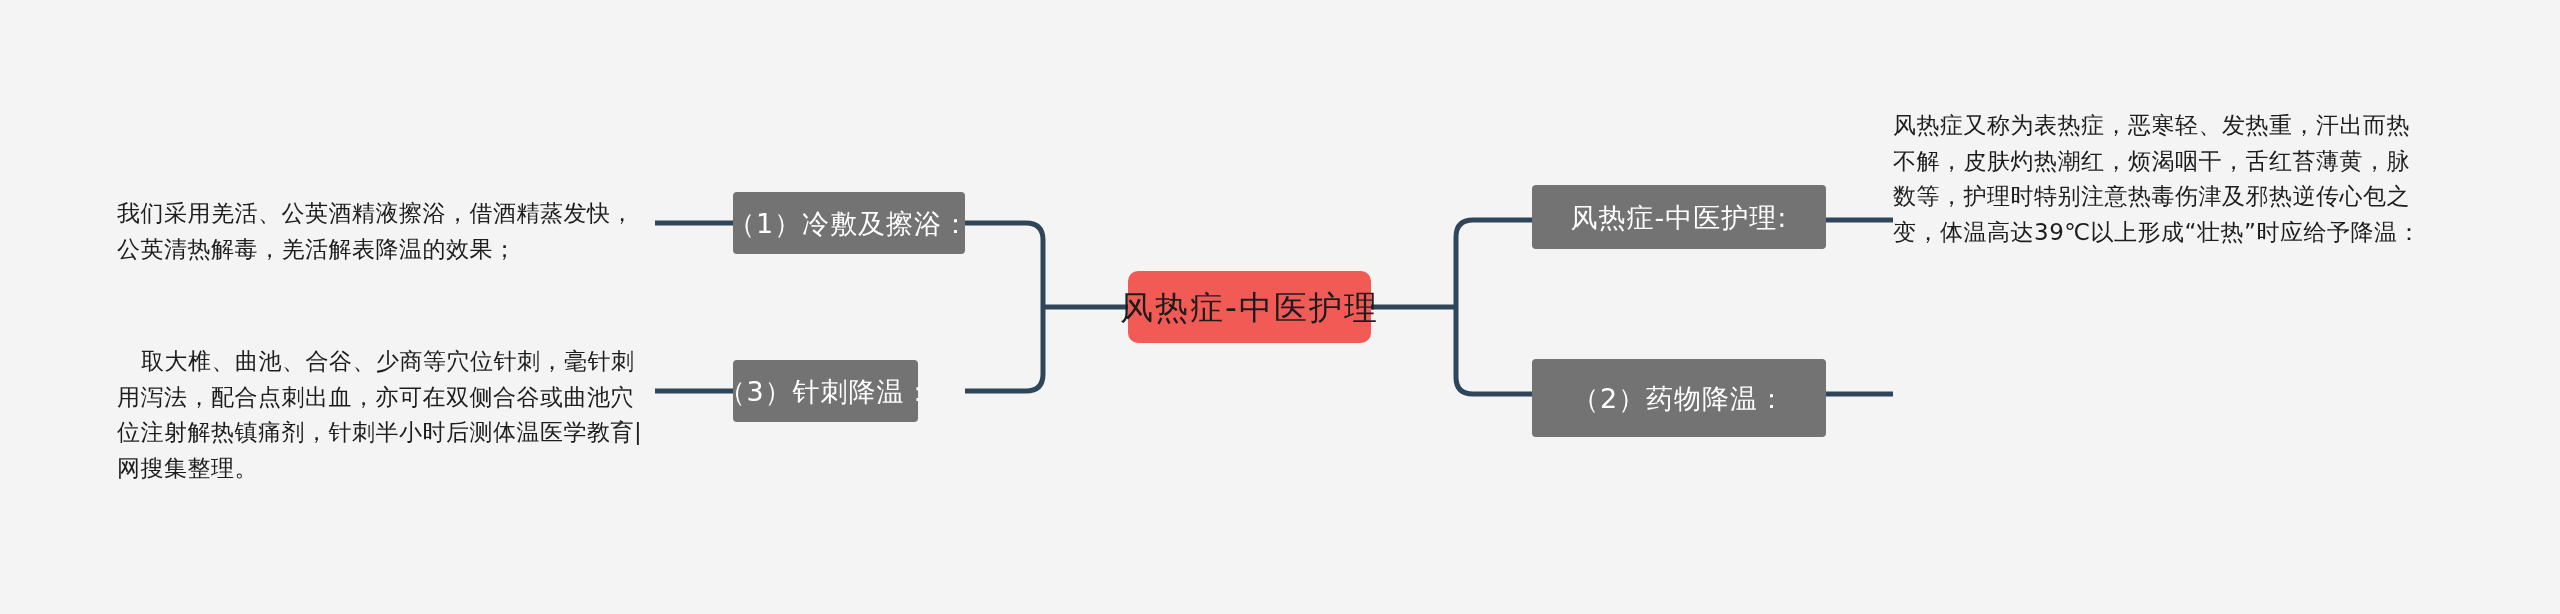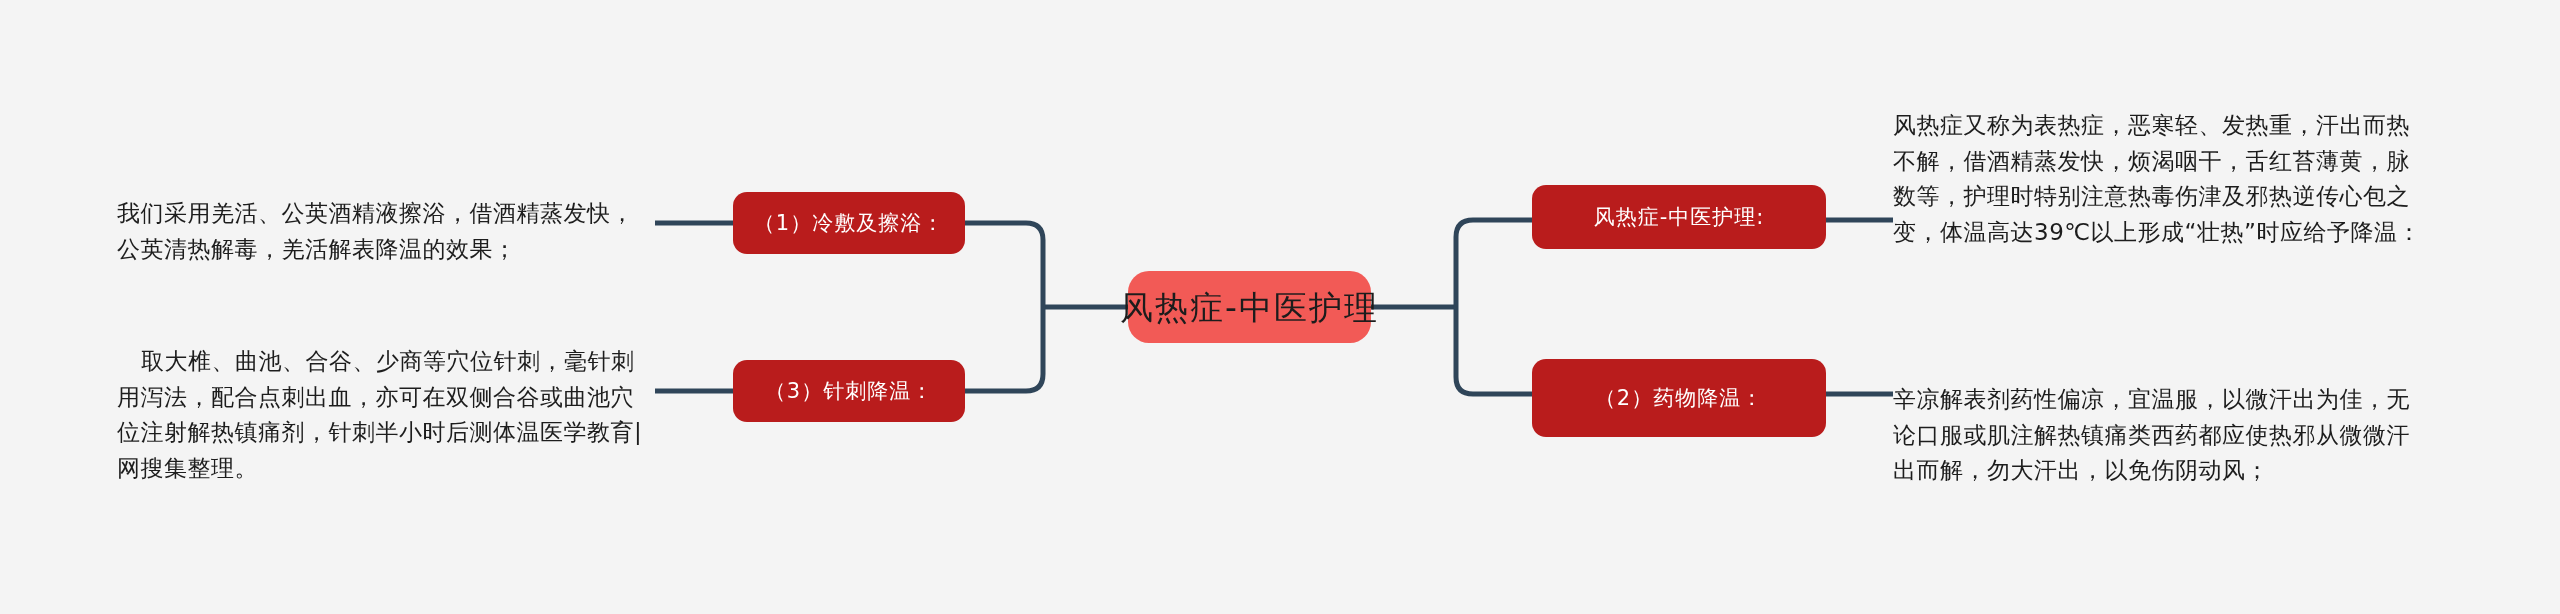--- a/index.html
+++ b/index.html
@@ -27,42 +27,42 @@
     height: 614px;
     pointer-events: none;
   }
 
   
   .node {
     position: absolute;
     display: flex;
     align-items: center;
     justify-content: center;
-    border-radius: 14px;
+    border-radius: 4px;
     color: #ffffff;
-    background: #b91c1c;
-    font-size: 21px;
+    background: #737373;
+    font-size: 27px;
     letter-spacing: 1px;
     white-space: nowrap;
     line-height: 1;
     padding: 0 4px;
   }
 
   .node.root {
     background: #f25a56;
     color: #1c1c1c;
-    border-radius: 21px;
+    border-radius: 10px;
     font-size: 33px;
     letter-spacing: 2px;
   }
 
   
   #node-root        { left: 1128px; top: 271px; width: 243px; height: 72px; }
   #node-cold        { left:  733px; top: 192px; width: 232px; height: 62px; }
-  #node-needle      { left:  733px; top: 360px; width: 232px; height: 62px; }
+  #node-needle      { left:  733px; top: 360px; width: 185px; height: 62px; }
   #node-right-title { left: 1532px; top: 185px; width: 294px; height: 64px; }
   #node-drug        { left: 1532px; top: 359px; width: 294px; height: 78px; }
 
   
   .leaf-text {
     position: absolute;
     color: #1d1d1d;
     font-size: 23px;
     line-height: 1.55;
     letter-spacing: 0.5px;
@@ -104,17 +104,16 @@
   <div class="node" id="node-needle">（3）针刺降温：</div>
 
   <div class="node" id="node-right-title">风热症-中医护理:</div>
 
   <div class="node" id="node-drug">（2）药物降温：</div>
 
   <div class="leaf-text" id="leaf-cold-text">我们采用羌活、公英酒精液擦浴，借酒精蒸发快，公英清热解毒，羌活解表降温的效果；</div>
 
   <div class="leaf-text" id="leaf-needle-text">取大椎、曲池、合谷、少商等穴位针刺，毫针刺用泻法，配合点刺出血，亦可在双侧合谷或曲池穴位注射解热镇痛剂，针刺半小时后测体温医学教育|网搜集整理。</div>
 
-  <div class="leaf-text" id="leaf-sym-text">风热症又称为表热症，恶寒轻、发热重，汗出而热不解，借酒精蒸发快，烦渴咽干，舌红苔薄黄，脉数等，护理时特别注意热毒伤津及邪热逆传心包之变，体温高达39℃以上形成“壮热”时应给予降温：</div>
+  <div class="leaf-text" id="leaf-sym-text">风热症又称为表热症，恶寒轻、发热重，汗出而热不解，皮肤灼热潮红，烦渴咽干，舌红苔薄黄，脉数等，护理时特别注意热毒伤津及邪热逆传心包之变，体温高达39℃以上形成“壮热”时应给予降温：</div>
 
-  <div class="leaf-text" id="leaf-drug-text">辛凉解表剂药性偏凉，宜温服，以微汗出为佳，无论口服或肌注解热镇痛类西药都应使热邪从微微汗出而解，勿大汗出，以免伤阴动风；</div>
 
 </div>
 
 </body></html>

